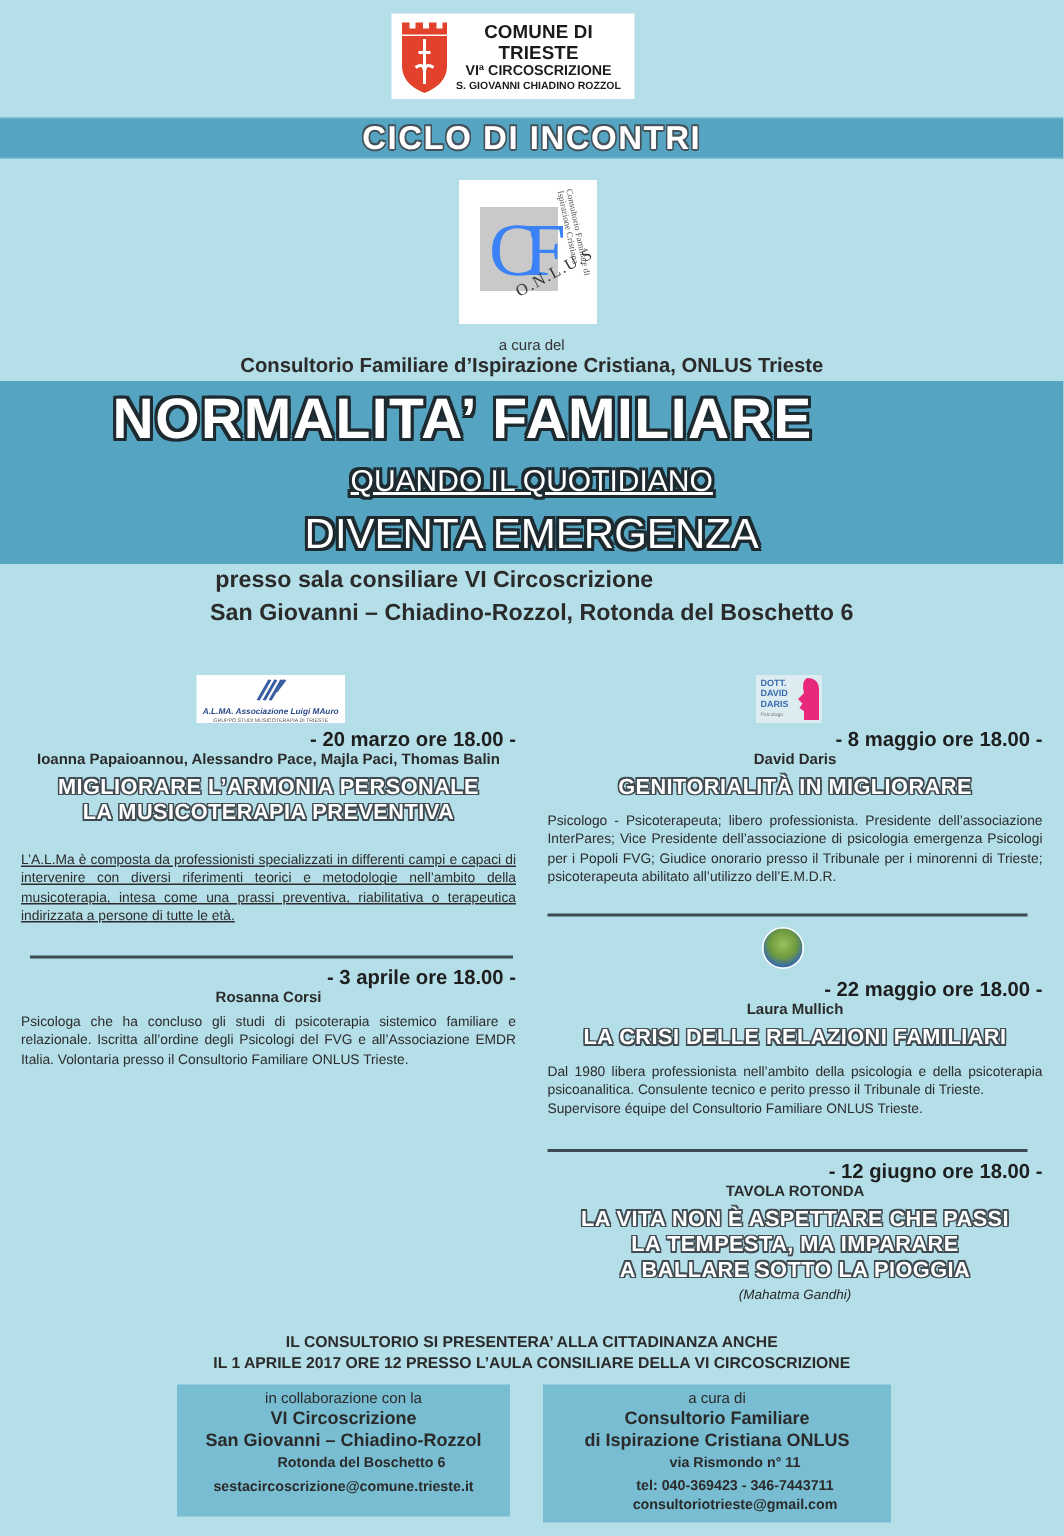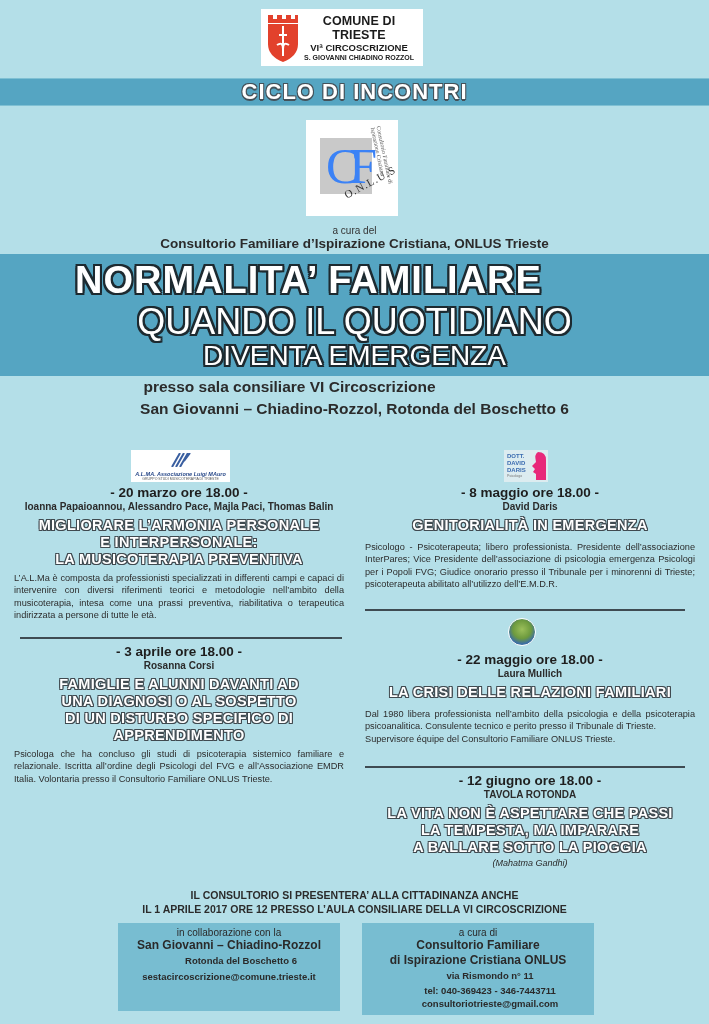--- a/index.html
+++ b/index.html
@@ -53,31 +53,31 @@
   .acura { left: 0; width: 709px; top: 225px; text-align: center; font-size: 10px; color: #333; }
   .consultorio-line { left: 0; width: 709px; top: 236px; text-align: center; font-size: 13.5px; font-weight: bold; color: #2b2b2b; }
 
   .band-main { top: 254px; height: 122px; }
   .outline-white {
     color: #ffffff; font-weight: bold; text-align: center;
     text-shadow: -2px -2px 0 #1d2a30, 2px -2px 0 #1d2a30, -2px 2px 0 #1d2a30, 2px 2px 0 #1d2a30,
                  0 -2px 0 #1d2a30, 0 2px 0 #1d2a30, -2px 0 0 #1d2a30, 2px 0 0 #1d2a30;
   }
   .title1 { left: 0; width: 617px; top: 258px; font-size: 38px; letter-spacing: 1px; line-height: 44px; }
-  .title2 { left: 0; width: 709px; top: 305px; font-size: 36px; line-height: 33px; font-weight: normal; }
+  .title2 { left: 0; width: 709px; top: 305px; font-size: 20px; line-height: 33px; font-weight: normal; text-decoration: underline; }
   .title3 { left: 0; width: 709px; top: 339px; font-size: 28px; line-height: 33px; font-weight: normal; }
 
   .presso1 { left: 0; width: 579px; top: 378px; text-align: center; font-size: 15.5px; font-weight: bold; color: #2b2b2b; }
   .presso2 { left: 0; width: 709px; top: 400px; text-align: center; font-size: 15.5px; font-weight: bold; color: #2b2b2b; }
 
   
   .col { width: 330px; text-align: center; }
   .col-left { left: 14px; }
   .col-right { left: 365px; }
-  .date { font-weight: bold; font-size: 13.5px; color: #1e1e1e; }
+  .date { font-weight: bold; font-size: 13.5px; color: #1e1e1e; text-align: right; }
   .speaker { font-weight: bold; font-size: 10px; color: #2b2b2b; margin-top: 1px; }
   .ev-title {
     font-weight: bold; font-size: 14.5px; line-height: 17px; color: #ffffff; margin-top: 5px; letter-spacing: 0.3px;
     text-shadow: -1px -1px 0 #404a50, 1px -1px 0 #404a50, -1px 1px 0 #404a50, 1px 1px 0 #404a50, 0 1px 0 #404a50, 1px 0 0 #404a50;
   }
   .desc { font-size: 9.2px; line-height: 12.4px; text-align: justify; color: #2c2c2c; margin-top: 6px; }
   .quote { font-size: 9px; font-style: italic; margin-top: 2px; }
   .sep { height: 1.5px; background: #3f4b52; }
 
   .alma-logo {
@@ -154,56 +154,49 @@
   </svg>
   <div class="t1">A.L.MA. Associazione Luigi MAuro</div>
   <div class="t2">GRUPPO STUDI MUSICOTERAPIA DI TRIESTE</div>
 </div>
 
 <div class="abs col col-left" style="top:485px;">
   <div class="date">- 20 marzo ore 18.00 -</div>
   <div class="speaker">Ioanna Papaioannou, Alessandro Pace, Majla Paci, Thomas Balin</div>
   <div class="ev-title">
     <div>MIGLIORARE L’ARMONIA PERSONALE</div>
-    <div>E INTERPERSONALE:</div>
     <div>LA MUSICOTERAPIA PREVENTIVA</div>
   </div>
-  <div class="desc" style="margin-top:4px;">L’A.L.Ma è composta da professionisti specializzati in differenti campi e capaci di intervenire con diversi riferimenti teorici e metodologie nell’ambito della musicoterapia, intesa come una prassi preventiva, riabilitativa o terapeutica indirizzata a persone di tutte le età.</div>
+  <div class="desc" style="margin-top:16px;text-decoration:underline;">L’A.L.Ma è composta da professionisti specializzati in differenti campi e capaci di intervenire con diversi riferimenti teorici e metodologie nell’ambito della musicoterapia, intesa come una prassi preventiva, riabilitativa o terapeutica indirizzata a persone di tutte le età.</div>
 </div>
 <div class="abs sep" style="left:20px; top:637px; width:322px;"></div>
 
 <div class="abs col col-left" style="top:644px;">
   <div class="date">- 3 aprile ore 18.00 -</div>
   <div class="speaker">Rosanna Corsi</div>
-  <div class="ev-title">
-    <div>FAMIGLIE E ALUNNI DAVANTI AD</div>
-    <div>UNA DIAGNOSI O AL SOSPETTO</div>
-    <div>DI UN DISTURBO SPECIFICO DI</div>
-    <div>APPRENDIMENTO</div>
-  </div>
   <div class="desc" style="margin-top:4px;">Psicologa che ha concluso gli studi di psicoterapia sistemico familiare e relazionale. Iscritta all’ordine degli Psicologi del FVG e all’Associazione EMDR Italia. Volontaria presso il Consultorio Familiare ONLUS Trieste.</div>
 </div>
 
 <div class="abs daris-logo">
   <div class="txt">
     <div>DOTT.</div>
     <div>DAVID</div>
     <div>DARIS</div>
   </div>
   <div class="small">Psicologo</div>
   <svg class="face" viewBox="0 0 14 28">
     <path d="M6 0 Q14 0 14 8 L14 28 L4 28 L4 22 L1 20 L3 17 L0 14 L4 10 Q2 2 6 0z" fill="#e8287a"></path>
   </svg>
 </div>
 
 <div class="abs col col-right" style="top:485px;">
   <div class="date">- 8 maggio ore 18.00 -</div>
   <div class="speaker">David Daris</div>
   <div class="ev-title">
-    <div>GENITORIALITÀ IN EMERGENZA</div>
+    <div>GENITORIALITÀ IN MIGLIORARE</div>
   </div>
   <div class="desc" style="margin-top:7px;">Psicologo - Psicoterapeuta; libero professionista. Presidente dell’associazione InterPares; Vice Presidente dell’associazione di psicologia emergenza Psicologi per i Popoli FVG; Giudice onorario presso il Tribunale per i minorenni di Trieste; psicoterapeuta abilitato all’utilizzo dell’E.M.D.R.</div>
 </div>
 <div class="abs sep" style="left:365px; top:609px; width:320px;"></div>
 
 <div class="abs tree-logo"></div>
 
 <div class="abs col col-right" style="top:652px;">
   <div class="date">- 22 maggio ore 18.00 -</div>
   <div class="speaker">Laura Mullich</div>
@@ -224,20 +217,21 @@
     <div>A BALLARE SOTTO LA PIOGGIA</div>
   </div>
   <div class="quote">(Mahatma Gandhi)</div>
 </div>
 
 <div class="abs footer-note" style="top:889px;">IL CONSULTORIO SI PRESENTERA’ ALLA CITTADINANZA ANCHE</div>
 <div class="abs footer-note" style="top:903px;">IL 1 APRILE 2017 ORE 12 PRESSO L’AULA CONSILIARE DELLA VI CIRCOSCRIZIONE</div>
 
 <div class="abs box box-left">
   <div class="small">in collaborazione con la</div>
+  <div class="big">VI Circoscrizione</div>
   <div class="big">San Giovanni – Chiadino-Rozzol</div>
   <div class="med">Rotonda del Boschetto 6</div>
   <div class="mail">sestacircoscrizione@comune.trieste.it</div>
 </div>
 
 <div class="abs box box-right">
   <div class="small">a cura di</div>
   <div class="big">Consultorio Familiare</div>
   <div class="big">di Ispirazione Cristiana ONLUS</div>
   <div class="med">via Rismondo n° 11</div>

